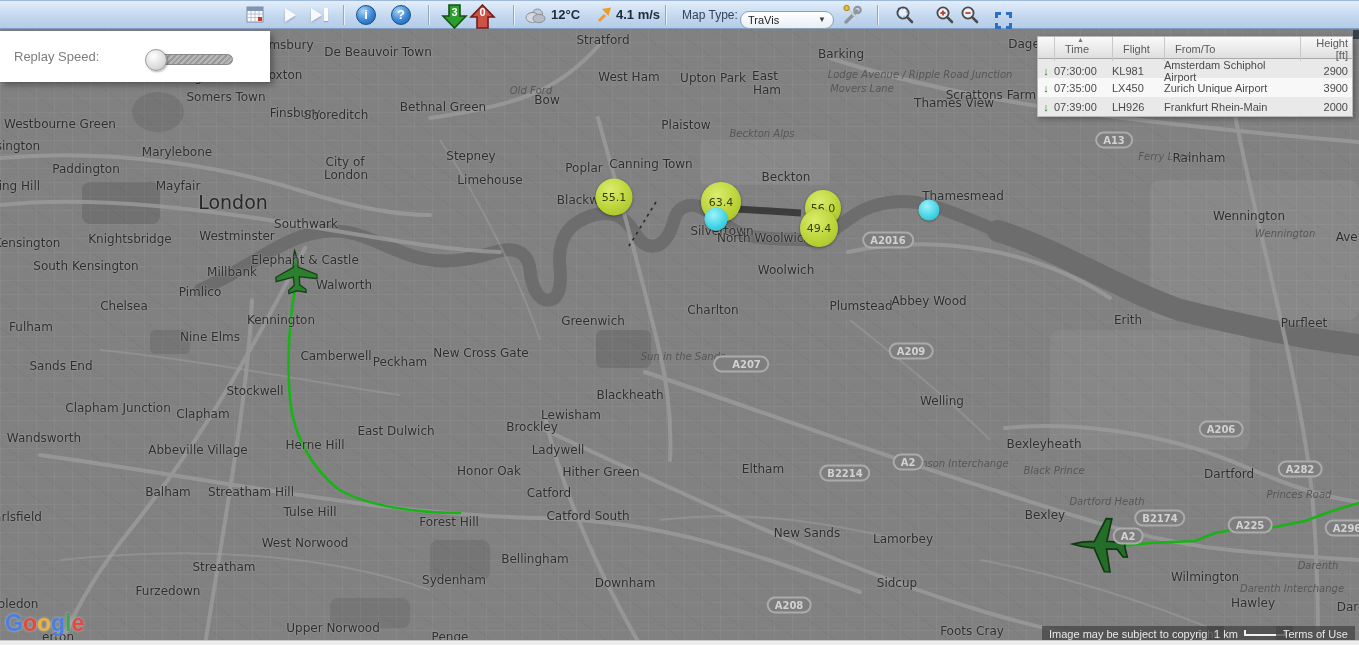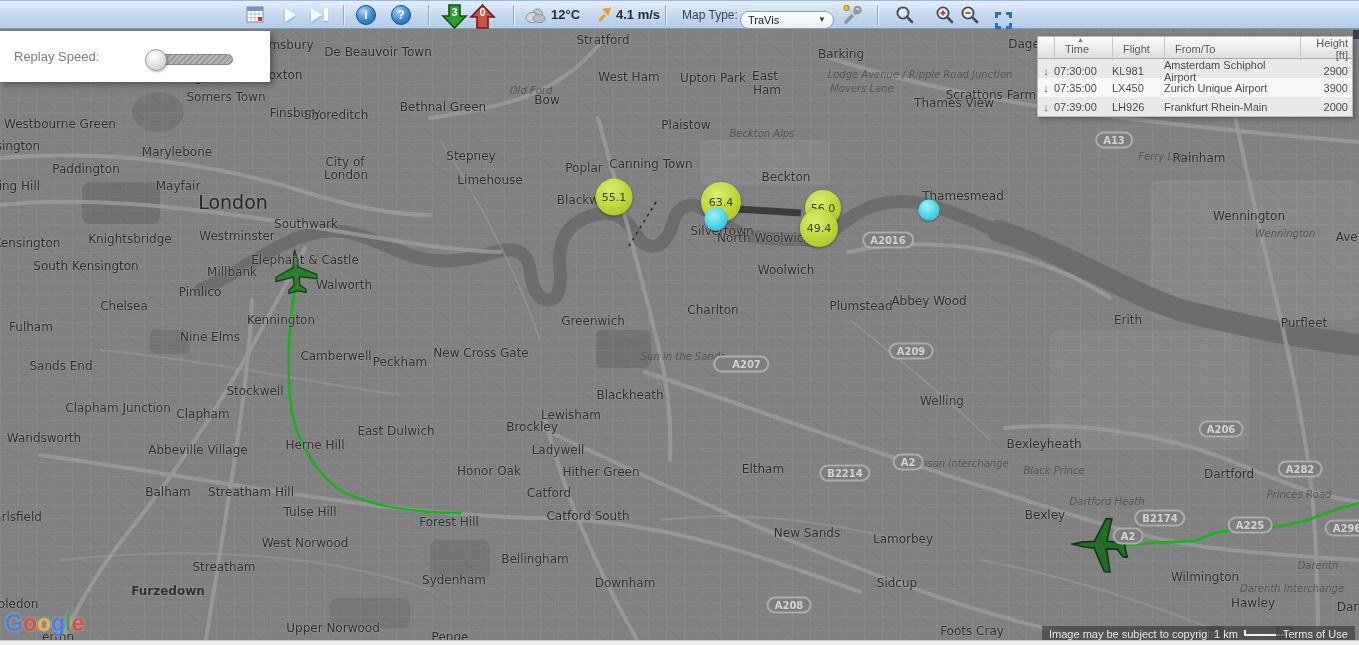--- a/index.html
+++ b/index.html
@@ -261,21 +261,21 @@
           <span class="map-label" style="left: 549px; top: 493px;">Catford</span>
           <span class="map-label" style="left: 588px; top: 516px;">Catford South</span>
           <span class="map-label" style="left: 763px; top: 469px;">Eltham</span>
           <span class="map-label road-name" style="left: 958px; top: 463px;">Danson Interchange</span>
           <span class="map-label" style="left: 168px; top: 492px;">Balham</span>
           <span class="map-label" style="left: 251px; top: 492px;">Streatham Hill</span>
           <span class="map-label" style="left: 310px; top: 512px;">Tulse Hill</span>
           <span class="map-label" style="left: 449px; top: 522px;">Forest Hill</span>
           <span class="map-label" style="left: 305px; top: 543px;">West Norwood</span>
           <span class="map-label" style="left: 224px; top: 567px;">Streatham</span>
-          <span class="map-label" style="left: 168px; top: 591px; font-weight: bold;">Furzedown</span>
+          <span class="map-label" style="left: 168px; top: 591px;">Furzedown</span>
           <span class="map-label" style="left: 18px; top: 517px;">arlsfield</span>
           <span class="map-label" style="left: 18px; top: 604px;">bledon</span>
           <span class="map-label" style="left: 58px; top: 637px;">erton</span>
           <span class="map-label" style="left: 333px; top: 628px;">Upper Norwood</span>
           <span class="map-label" style="left: 450px; top: 637px;">Penge</span>
           <span class="map-label" style="left: 454px; top: 580px;">Sydenham</span>
           <span class="map-label" style="left: 535px; top: 559px;">Bellingham</span>
           <span class="map-label" style="left: 625px; top: 583px;">Downham</span>
           <span class="map-label" style="left: 807px; top: 533px;">New Sands</span>
           <span class="map-label" style="left: 903px; top: 539px;">Lamorbey</span>

